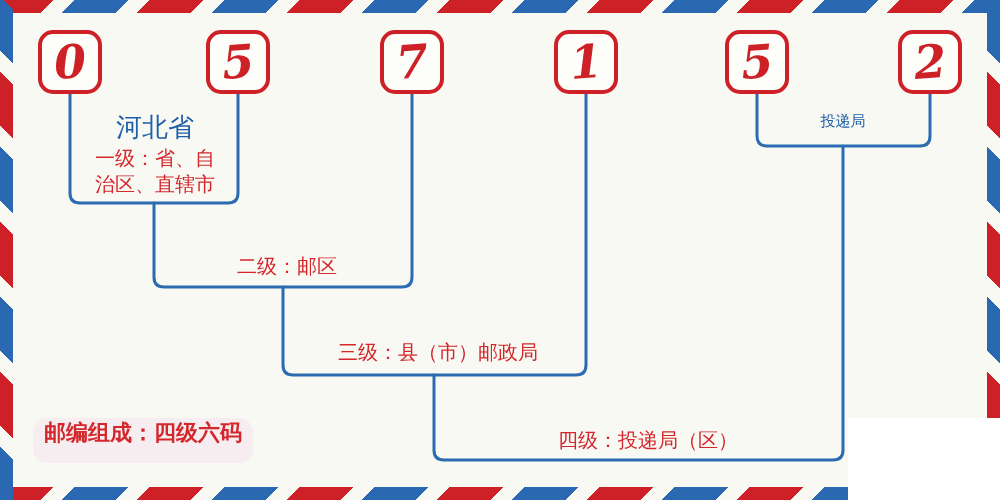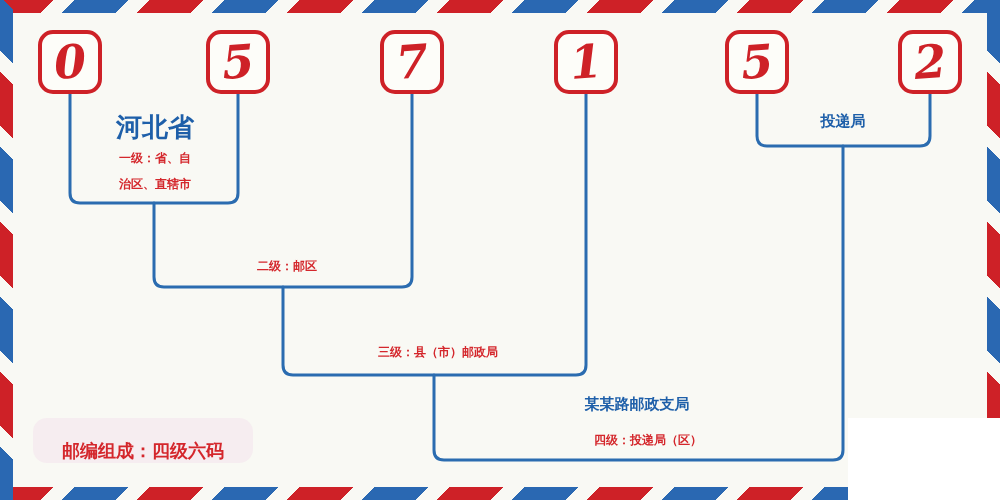--- a/index.html
+++ b/index.html
@@ -58,33 +58,33 @@
   }
   .digit{
     font-family:"DejaVu Serif","Liberation Serif",serif;
     font-style:italic;font-weight:bold;
     font-size:46px;line-height:1;color:var(--red);
     transform:rotate(-4deg);
   }
 
   
   .lbl{position:absolute;z-index:3;transform:translateX(-50%);
-       text-align:center;white-space:pre-line;font-weight:bold;}
+       text-align:center;white-space:pre-line;font-weight:normal;}
   .lbl-blue{color:var(--blue-text);}
   .lbl-red{color:var(--red-text);}
   .fs26{font-size:26px;line-height:28px;}
   .fs21{font-size:15px;line-height:24px;}
-  .fs20{font-size:12px;line-height:26px;}
+  .fs20{font-size:20px;line-height:26px;}
 
   
   .note{
     position:absolute;left:33px;top:418px;width:220px;height:45px;
     background:var(--note-bg);border-radius:14px;z-index:3;
-    display:flex;align-items:flex-end;justify-content:center;
-    color:var(--red-text);font-weight:bold;font-size:18px;
+    display:flex;align-items:flex-start;justify-content:center;
+    color:var(--red-text);font-weight:bold;font-size:22px;
   }
 </style>
 </head>
 <body>
 
 <div id="stage">
 
   <div class="band band-top"></div>
   <div class="band band-bottom"></div>
   <div class="band band-left"></div>
@@ -118,21 +118,20 @@
   </div>
 
   <div class="lbl lbl-blue fs26" style="left:155px;top:113px">河北省</div>
   <div class="lbl lbl-red fs20" style="left:155px;top:145px">一级：省、自
 治区、直辖市</div>
 
   <div class="lbl lbl-red fs20" style="left:287px;top:253px">二级：邮区</div>
 
   <div class="lbl lbl-red fs20" style="left:438px;top:339px">三级：县（市）邮政局</div>
 
-  <div class="lbl lbl-blue fs21" style="left:637px;top:392px">某某路邮政支局</div>
   <div class="lbl lbl-red fs20" style="left:648px;top:427px">四级：投递局（区）</div>
 
   <div class="lbl lbl-blue fs21" style="left:843px;top:109px">投递局</div>
 
   <div class="note">
     <span>邮编组成：四级六码</span>
   </div>
 
   <div class="white-patch"></div>
 

